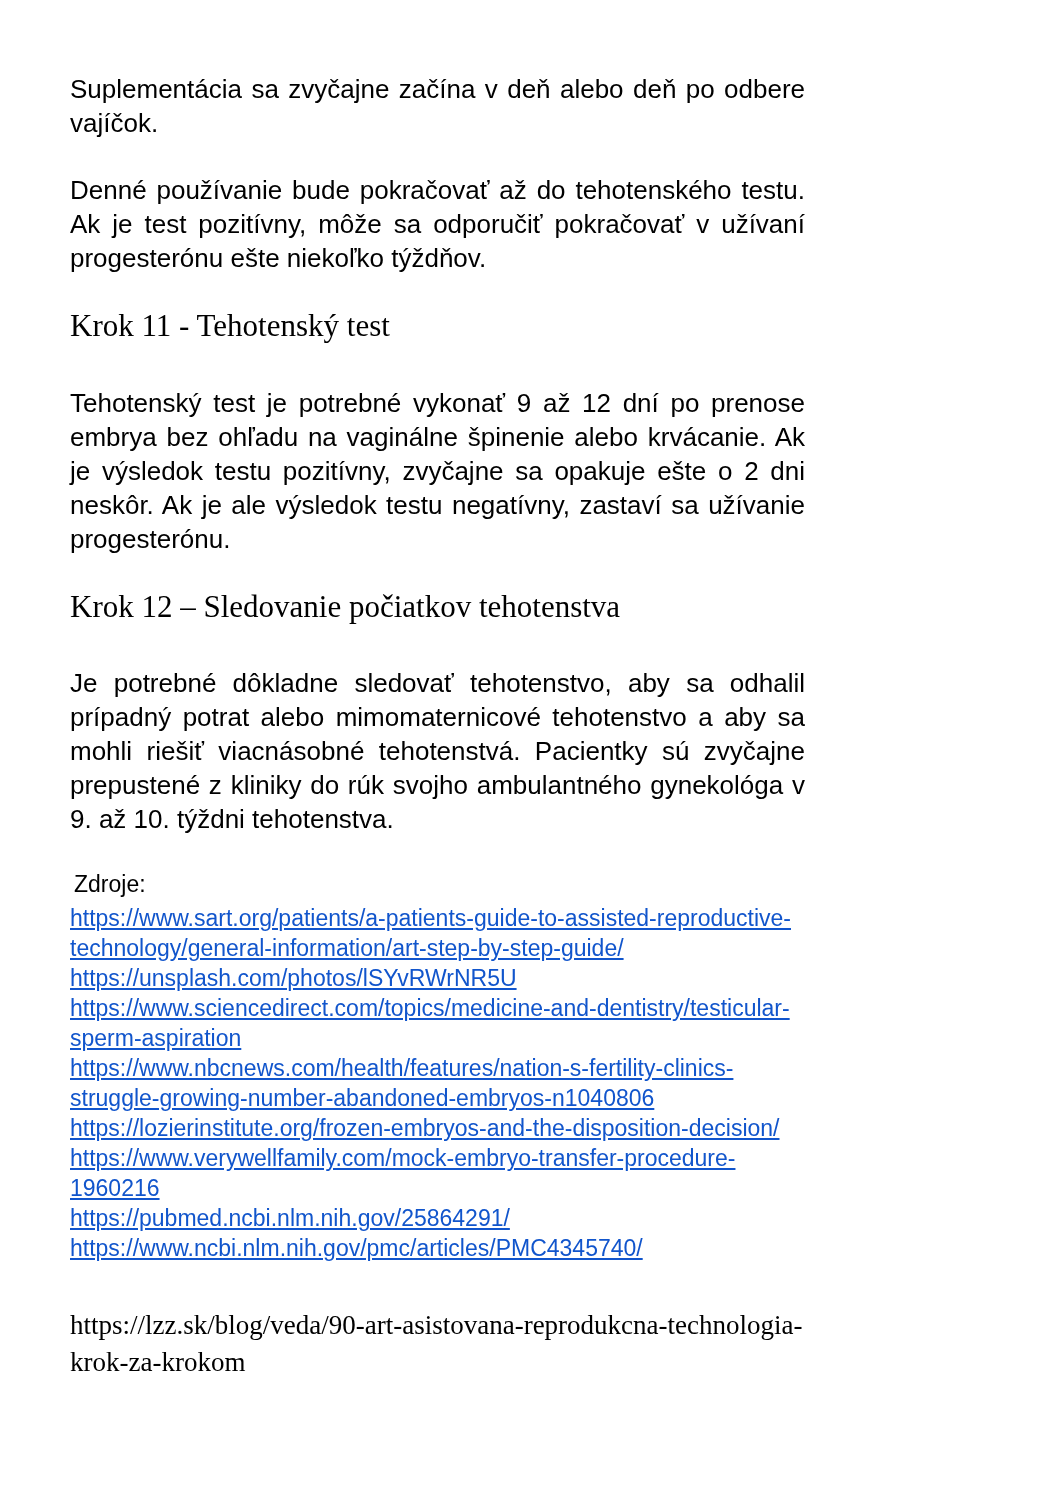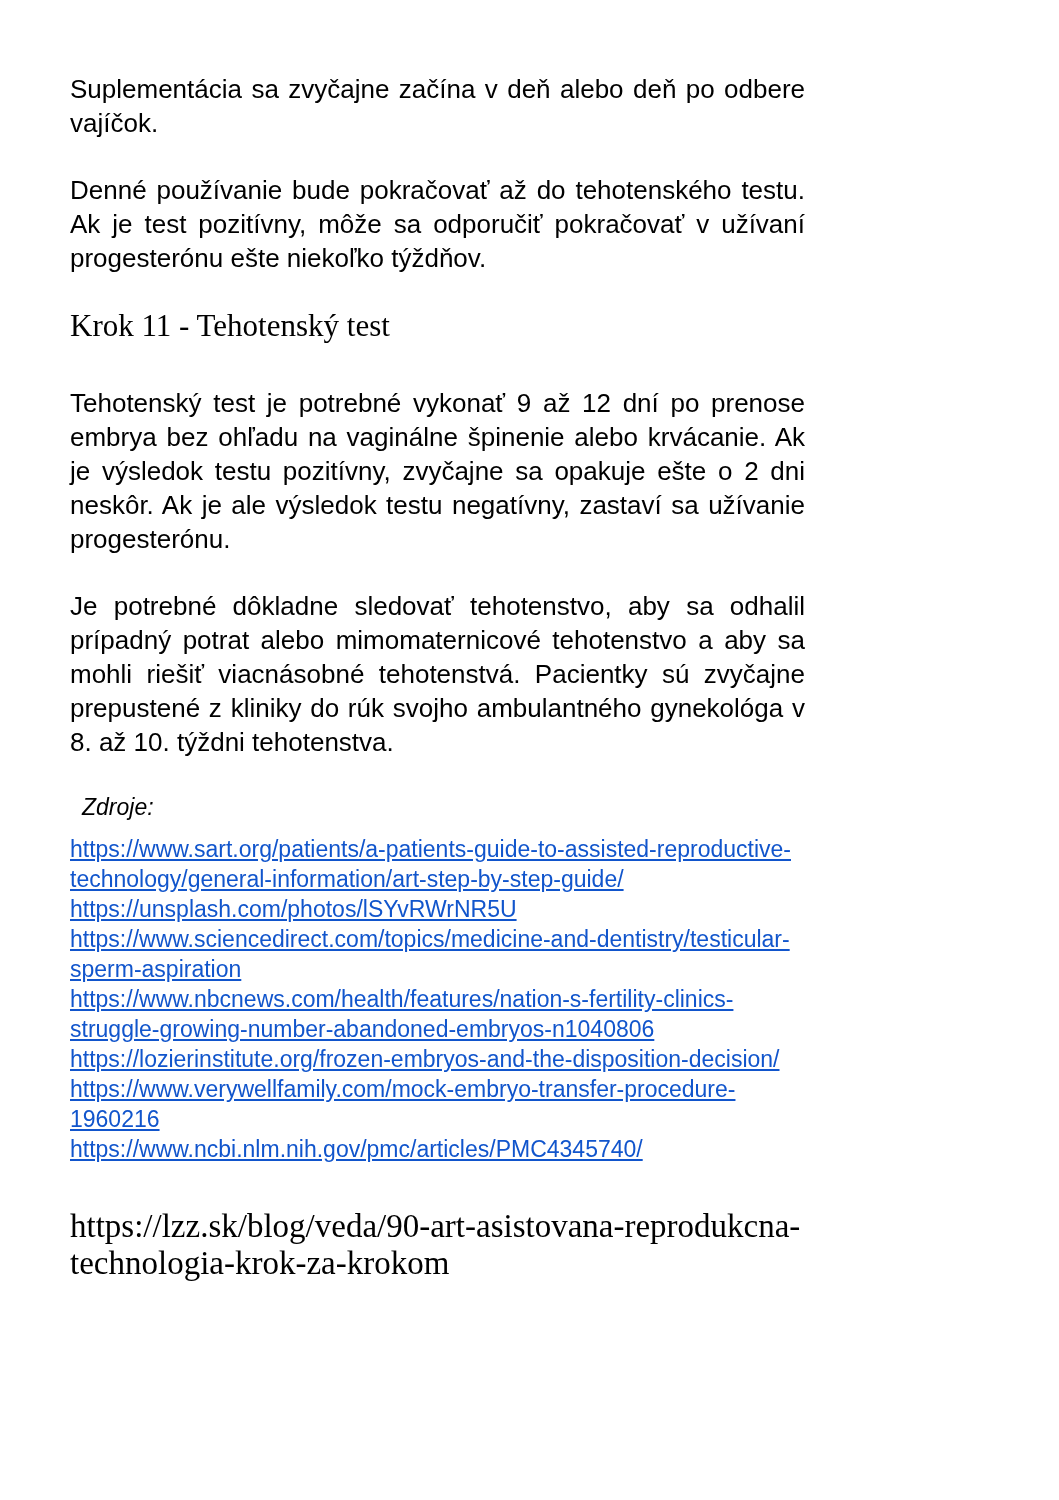--- a/index.html
+++ b/index.html
@@ -29,63 +29,64 @@
     font-weight: normal;
     margin: 14px 0 42px 0;
     line-height: 1.15;
   }
   .sources {
     margin-top: 8px;
     font-size: 23px;
     line-height: 30px;
   }
   .src-label {
-    margin: 12px;
-    font-style: italic;
+    margin: 4px;
   }
   a.src-link {
     display: block;
     color: var(--link-color, #1155cc);
     text-decoration: underline;
     overflow-wrap: break-word;
     word-wrap: break-word;
     cursor: pointer;
   }
   .footer-url {
     margin: 44px 0 0 0;
     font-family: "Liberation Serif", "DejaVu Serif", serif;
-    font-size: 33px;
+    font-size: 27px;
     line-height: 37px;
     overflow-wrap: break-word;
     word-wrap: break-word;
   }
 </style>
 </head>
 <body>
 
 <div class="page">
 
   <p class="para"><span>Suplementácia sa zvyčajne začína v deň alebo deň po odbere vajíčok.</span></p>
 
   <p class="para"><span>Denné používanie bude pokračovať </span><b>až do tehotenského testu</b><span>. Ak je test pozitívny, môže sa odporučiť pokračovať v užívaní progesterónu ešte niekoľko týždňov.</span></p>
 
   <h2 class="step-heading">Krok 11 - Tehotenský test</h2>
 
   <p class="para"><span>Tehotenský test je potrebné vykonať </span><b>9 až 12 dní po prenose embrya</b><span> bez ohľadu na vaginálne špinenie alebo krvácanie. Ak je výsledok testu pozitívny, zvyčajne sa opakuje ešte o 2 dni neskôr. Ak je ale výsledok testu negatívny, zastaví sa užívanie progesterónu.</span></p>
 
+  <h2 class="step-heading">Krok 12 – Sledovanie počiatkov tehotenstva</h2>
 
-  <p class="para"><span>Je potrebné dôkladne </span><b>sledovať</b><span> tehotenstvo, </span><b>aby sa odhalil prípadný potrat alebo mimomaternicové tehotenstvo</b><span> a aby sa </span><b>mohli riešiť viacnásobné tehotenstvá</b><span>. Pacientky sú zvyčajne prepustené z kliniky do rúk svojho ambulantného gynekológa v 8. až 10. týždni tehotenstva.</span></p>
+  <p class="para"><span>Je potrebné dôkladne </span><b>sledovať</b><span> tehotenstvo, </span><b>aby sa odhalil prípadný potrat alebo mimomaternicové tehotenstvo</b><span> a aby sa </span><b>mohli riešiť viacnásobné tehotenstvá</b><span>. Pacientky sú zvyčajne prepustené z kliniky do rúk svojho ambulantného gynekológa v 9. až 10. týždni tehotenstva.</span></p>
 
   <div class="sources">
     <p class="src-label">Zdroje:</p>
 
     <a class="src-link">https://www.sart.org/patients/a-patients-guide-to-assisted-reproductive-technology/general-information/art-step-by-step-guide/</a>
     <a class="src-link">https://unsplash.com/photos/lSYvRWrNR5U</a>
     <a class="src-link">https://www.sciencedirect.com/topics/medicine-and-dentistry/testicular-sperm-aspiration</a>
     <a class="src-link">https://www.nbcnews.com/health/features/nation-s-fertility-clinics-struggle-growing-number-abandoned-embryos-n1040806</a>
     <a class="src-link">https://lozierinstitute.org/frozen-embryos-and-the-disposition-decision/</a>
     <a class="src-link">https://www.verywellfamily.com/mock-embryo-transfer-procedure-1960216</a>
+    <a class="src-link">https://pubmed.ncbi.nlm.nih.gov/25864291/</a>
     <a class="src-link">https://www.ncbi.nlm.nih.gov/pmc/articles/PMC4345740/</a>
   </div>
 
   <p class="footer-url">https://lzz.sk/blog/veda/90-art-asistovana-reprodukcna-technologia-krok-za-krokom</p>
 
 </div>
 
 </body></html>

